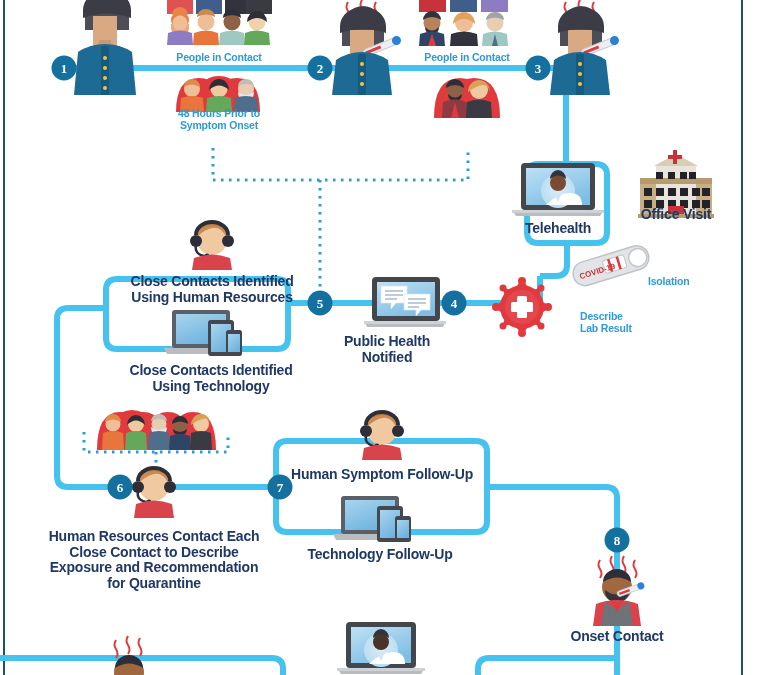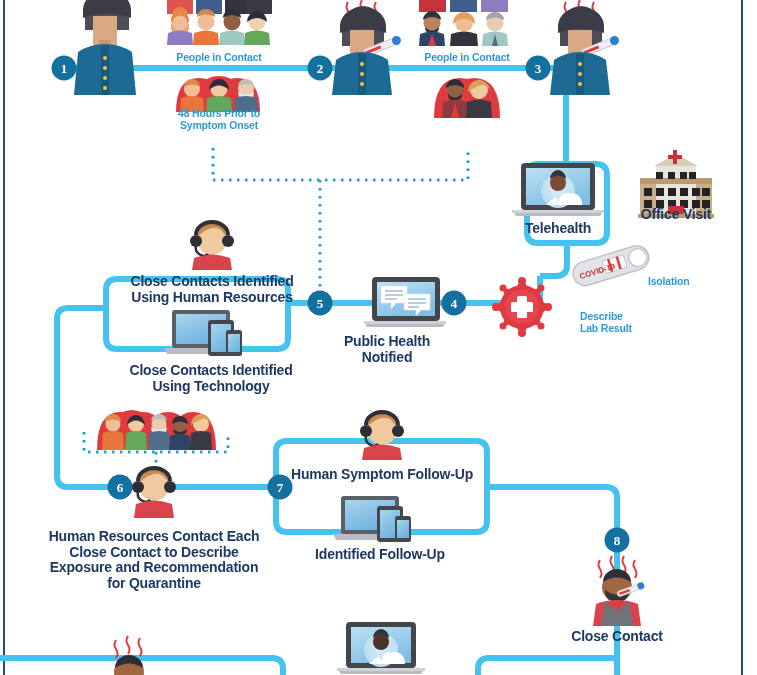--- a/index.html
+++ b/index.html
@@ -516,16 +516,16 @@
 Using Technology</div>
   <div class="lbl dark" style="left:387px;top:334px">Public Health
 Notified</div>
   <div class="lbl blue left" style="left:553px;top:311px">Describe
 Lab Result</div>
   <div class="lbl dark" style="left:154px;top:529px">Human Resources Contact Each
 Close Contact to Describe
 Exposure and Recommendation
 for Quarantine</div>
   <div class="lbl dark" style="left:382px;top:467px">Human Symptom Follow-Up</div>
-  <div class="lbl dark" style="left:380px;top:547px">Identified Follow-Up</div>
-  <div class="lbl dark" style="left:617px;top:629px">Close Contact</div>
+  <div class="lbl dark" style="left:380px;top:547px">Technology Follow-Up</div>
+  <div class="lbl dark" style="left:617px;top:629px">Onset Contact</div>
 
 </div>
 
 </body></html>

